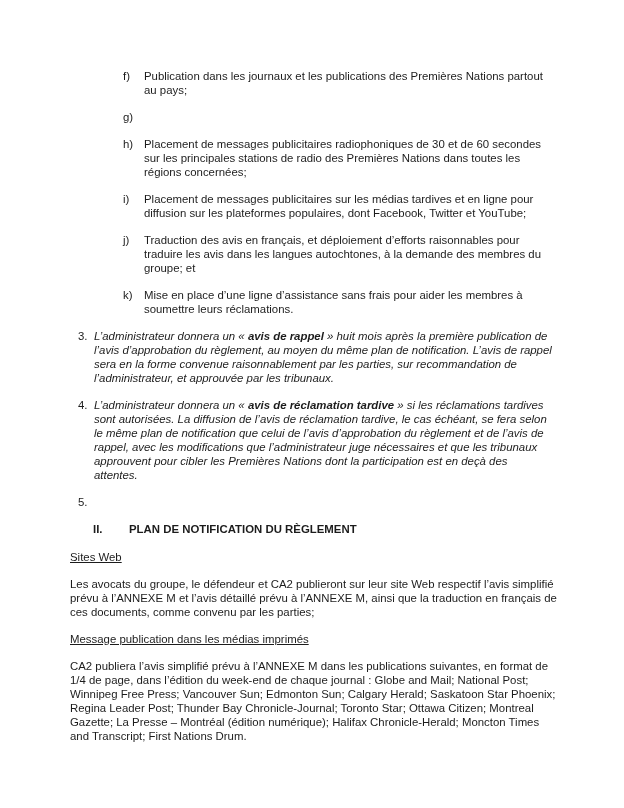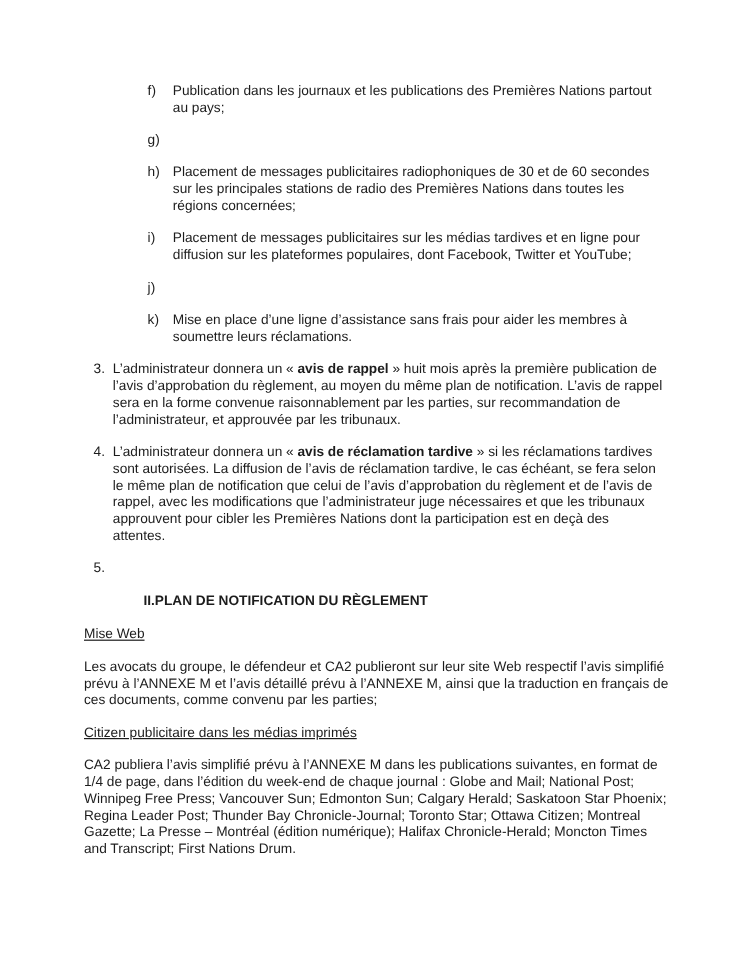--- a/index.html
+++ b/index.html
@@ -27,27 +27,26 @@
   }
   .letter-label { flex: none; width: 21px; }
   .letter-text  { width: 406px; }
   
   .num-item {
     display: flex;
     margin-left: 8px;
     margin-bottom: 13px;
   }
   .num-label { flex: none; width: 16px; }
-  .num-text  { width: 458px; }
+  .num-text  { width: 458px; font-style: italic; }
   
   .sec-heading {
     display: flex;
     font-weight: bold;
     margin: 7px 0 14px 23px;
-    text-align: right;
   }
   .sec-heading-number { flex: none; width: 36px; }
   
   .sub-heading {
     text-decoration: underline;
     margin: 0 0 13px 0;
   }
   .para {
     width: 487px;
     margin: 0 0 13px 0;
@@ -76,20 +75,21 @@
         <div class="letter-text rich"><span>Placement de messages publicitaires radiophoniques de 30 et de 60 secondes sur les principales stations de radio des Premières Nations dans toutes les régions concernées;</span></div>
       </div>
 
       <div class="letter-item">
         <span class="letter-label">i)</span>
         <div class="letter-text rich"><span>Placement de messages publicitaires sur les médias tardives et en ligne pour diffusion sur les plateformes populaires, dont Facebook, Twitter et YouTube;</span></div>
       </div>
 
       <div class="letter-item">
         <span class="letter-label">j)</span>
+        <div class="letter-text rich"><span>Traduction des avis en français, et déploiement d’efforts raisonnables pour traduire les avis dans les langues autochtones, à la demande des membres du groupe; et</span></div>
       </div>
 
       <div class="letter-item">
         <span class="letter-label">k)</span>
         <div class="letter-text rich"><span>Mise en place d’une ligne d’assistance sans frais pour aider les membres à soumettre leurs réclamations.</span></div>
       </div>
     </div>
 
   <div>
 
@@ -106,19 +106,19 @@
       <div class="num-item">
         <span class="num-label">5.</span>
       </div>
     </div>
 
   <div class="sec-heading">
     <span class="sec-heading-number">II.</span>
     <span>PLAN DE NOTIFICATION DU RÈGLEMENT</span>
   </div>
 
-  <div class="sub-heading">Mise Web</div>
+  <div class="sub-heading">Sites Web</div>
   <div class="para rich"><span>Les avocats du groupe, le défendeur et CA2 publieront sur leur site Web respectif l’avis simplifié prévu à l’ANNEXE M et l’avis détaillé prévu à l’ANNEXE M, ainsi que la traduction en français de ces documents, comme convenu par les parties;</span></div>
 
-  <div class="sub-heading">Citizen publicitaire dans les médias imprimés</div>
+  <div class="sub-heading">Message publication dans les médias imprimés</div>
   <div class="para rich"><span>CA2 publiera l’avis simplifié prévu à l’ANNEXE M dans les publications suivantes, en format de 1/4 de page, dans l’édition du week-end de chaque journal : </span><span class="seg-i">Globe and Mail; National Post; Winnipeg Free Press; Vancouver Sun; Edmonton Sun; Calgary Herald; Saskatoon Star Phoenix; Regina Leader Post; Thunder Bay Chronicle-Journal; Toronto Star; Ottawa Citizen; Montreal Gazette;</span><span> La Presse – Montréal (édition numérique); </span><span class="seg-i">Halifax Chronicle-Herald; Moncton Times and Transcript; First Nations Drum.</span></div>
 
 </div>
 
 </body></html>

